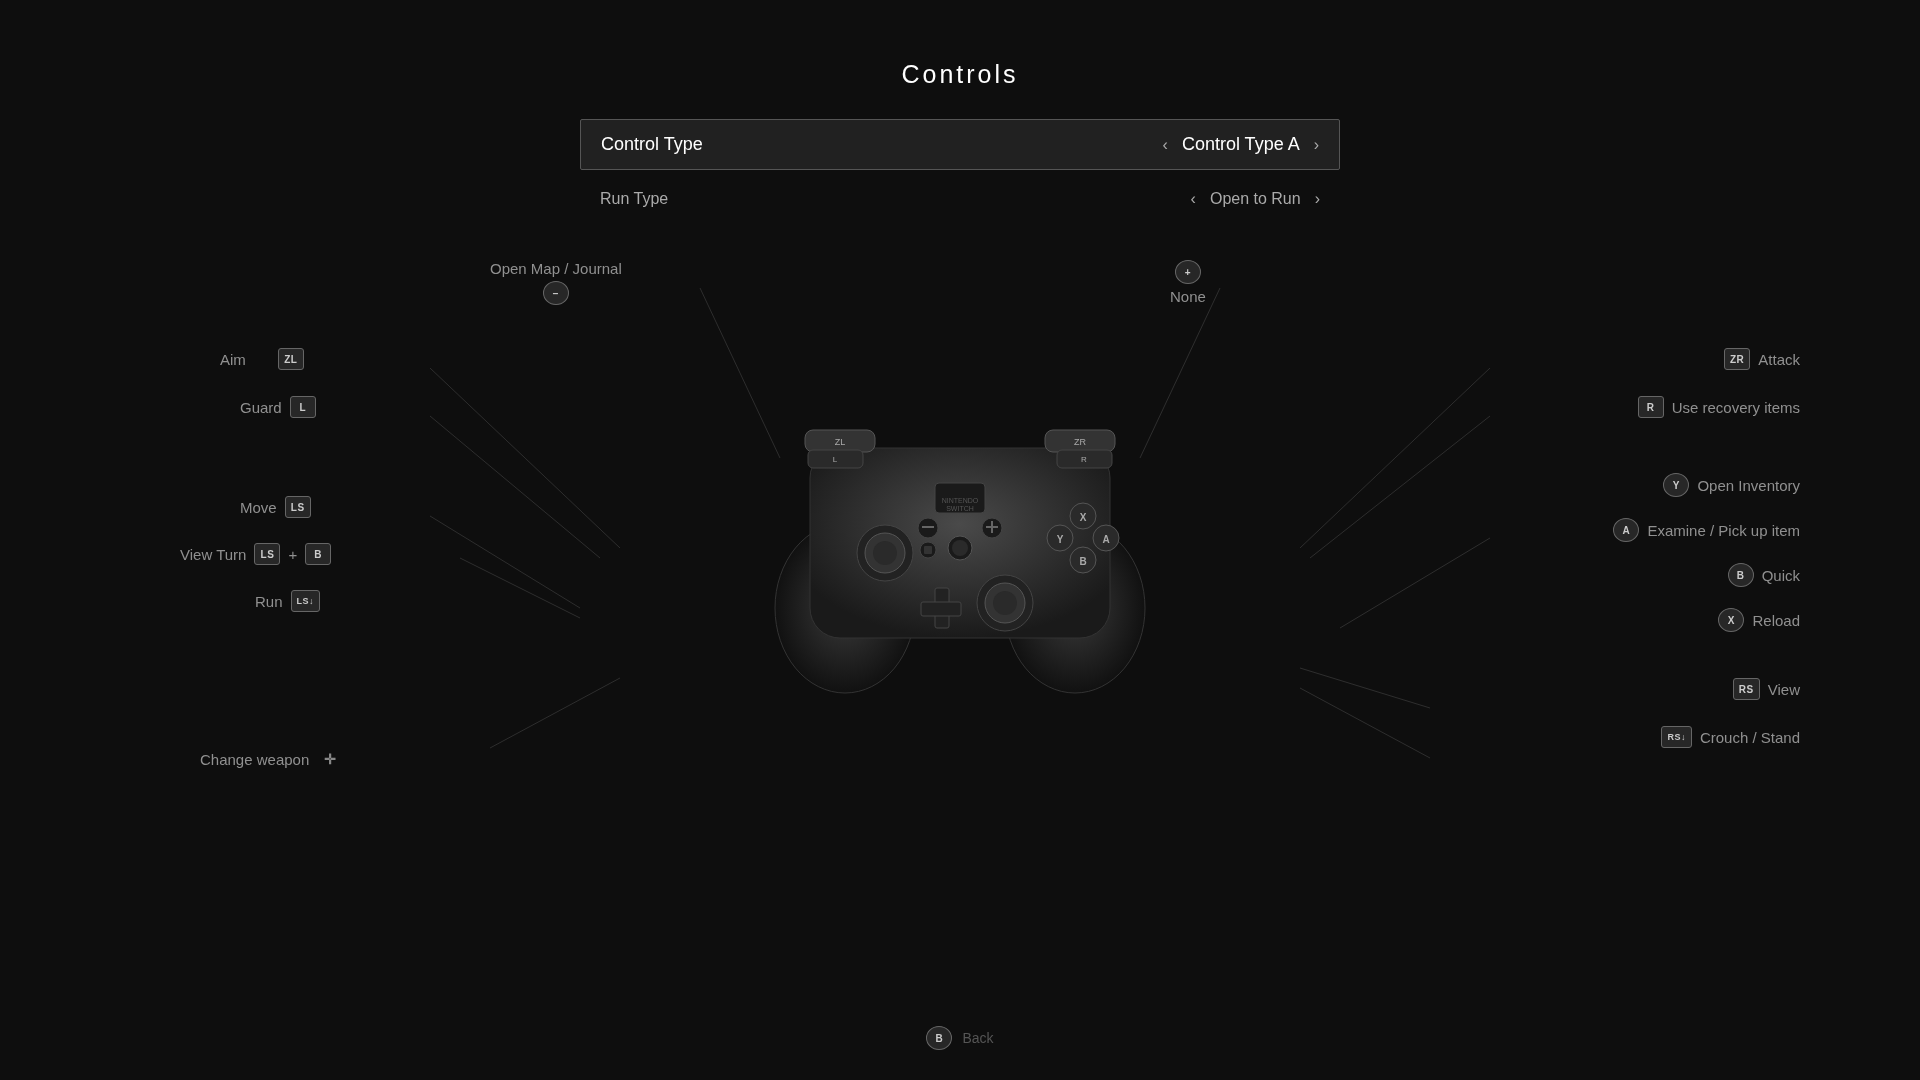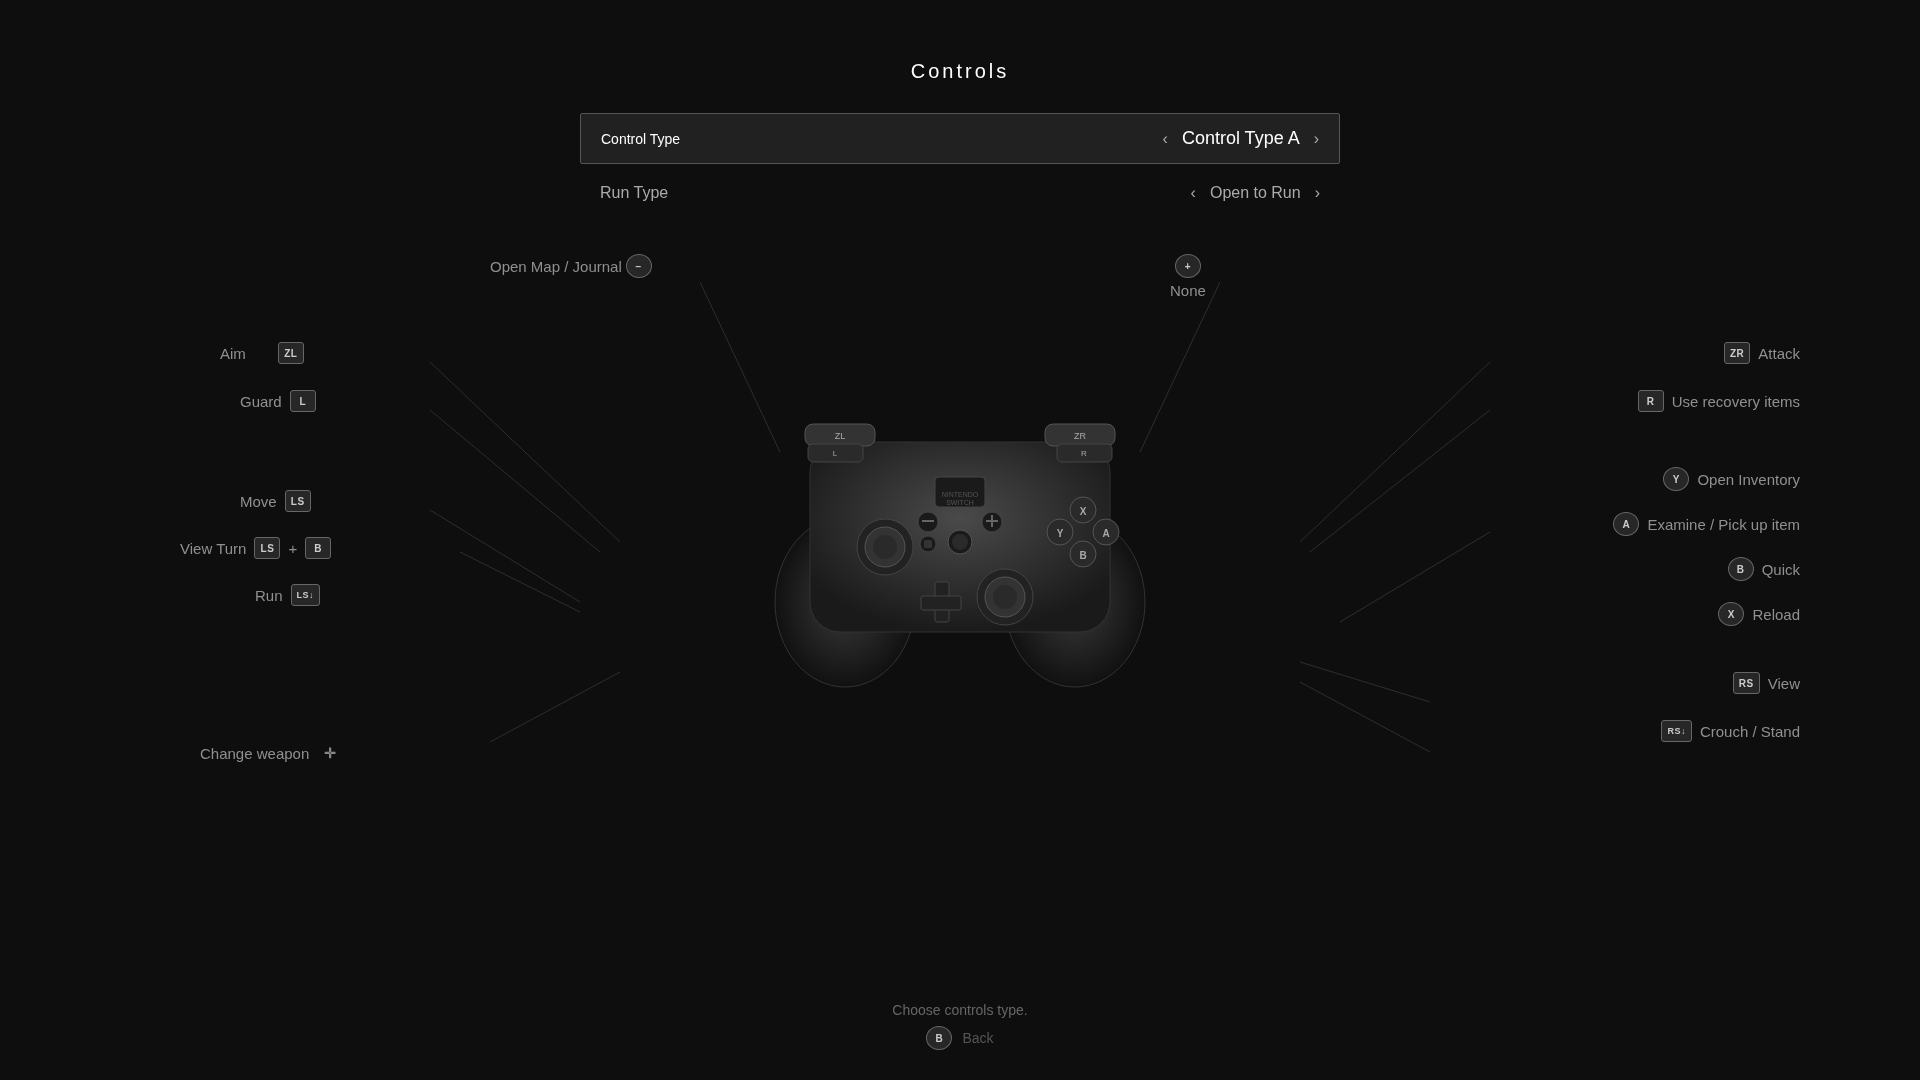--- a/index.html
+++ b/index.html
@@ -10,21 +10,21 @@
       background: #0e0e0e;
       font-family: 'Segoe UI', Arial, sans-serif;
       color: #cccccc;
       overflow: hidden;
       position: relative;
     }
 
     .page-title {
       text-align: center;
       color: #ffffff;
-      font-size: 20px;
+      font-size: 25px;
       font-weight: 300;
       letter-spacing: 3px;
       padding-top: 60px;
       margin-bottom: 30px;
     }
 
     .controls-container {
       position: relative;
       width: 1920px;
       height: 900px;
@@ -38,21 +38,21 @@
       border: 1px solid #555;
       display: flex;
       align-items: center;
       justify-content: space-between;
       padding: 14px 20px;
       border-radius: 2px;
     }
 
     .control-type-row .label {
       color: #ffffff;
-      font-size: 14px;
+      font-size: 18px;
       font-weight: 400;
     }
 
     .control-type-row .value-section {
       display: flex;
       align-items: center;
       gap: 14px;
     }
 
     .control-type-row .value {
@@ -319,21 +319,21 @@
       <span class="badge">LS</span>
       <span class="ctrl-label">+</span>
       <span class="badge">B</span>
     </div>
 
     <div class="ctrl-item" style="left:255px; top:342px;">
       <span class="ctrl-label">Run</span>
       <span class="badge" style="font-size:9px;">LS↓</span>
     </div>
 
-    <div class="ctrl-item" style="left:490px; top:12px; flex-direction:row; align-items:center; gap:4px;">
+    <div class="ctrl-item" style="left:490px; top:12px; flex-direction:column; align-items:center; gap:4px;">
       <span class="ctrl-label">Open Map / Journal</span>
       <span class="badge" style="width:24px;height:24px;border-radius:50%;display:flex;align-items:center;justify-content:center;">−</span>
     </div>
 
     <div class="ctrl-item" style="left:1170px; top:12px; flex-direction:column; align-items:center; gap:4px;">
       <span class="badge" style="width:24px;height:24px;border-radius:50%;display:flex;align-items:center;justify-content:center;">+</span>
       <span class="ctrl-label">None</span>
     </div>
 
     <div class="ctrl-item" style="right:120px; top:100px;">
@@ -379,18 +379,17 @@
     <div class="ctrl-item" style="left:200px; top:500px;">
       <span class="ctrl-label">Change weapon</span>
       <span class="badge" style="font-size:14px; border:none; background:transparent; color:#888;">✛</span>
     </div>
 
   </div>
 
 </div>
 
 <div class="footer">
-  <div class="footer-hint">Choose controls type.</div>
   <div class="footer-back">
     <span class="badge round">B</span>
     <span>Back</span>
   </div>
 </div>
 
 </body></html>

